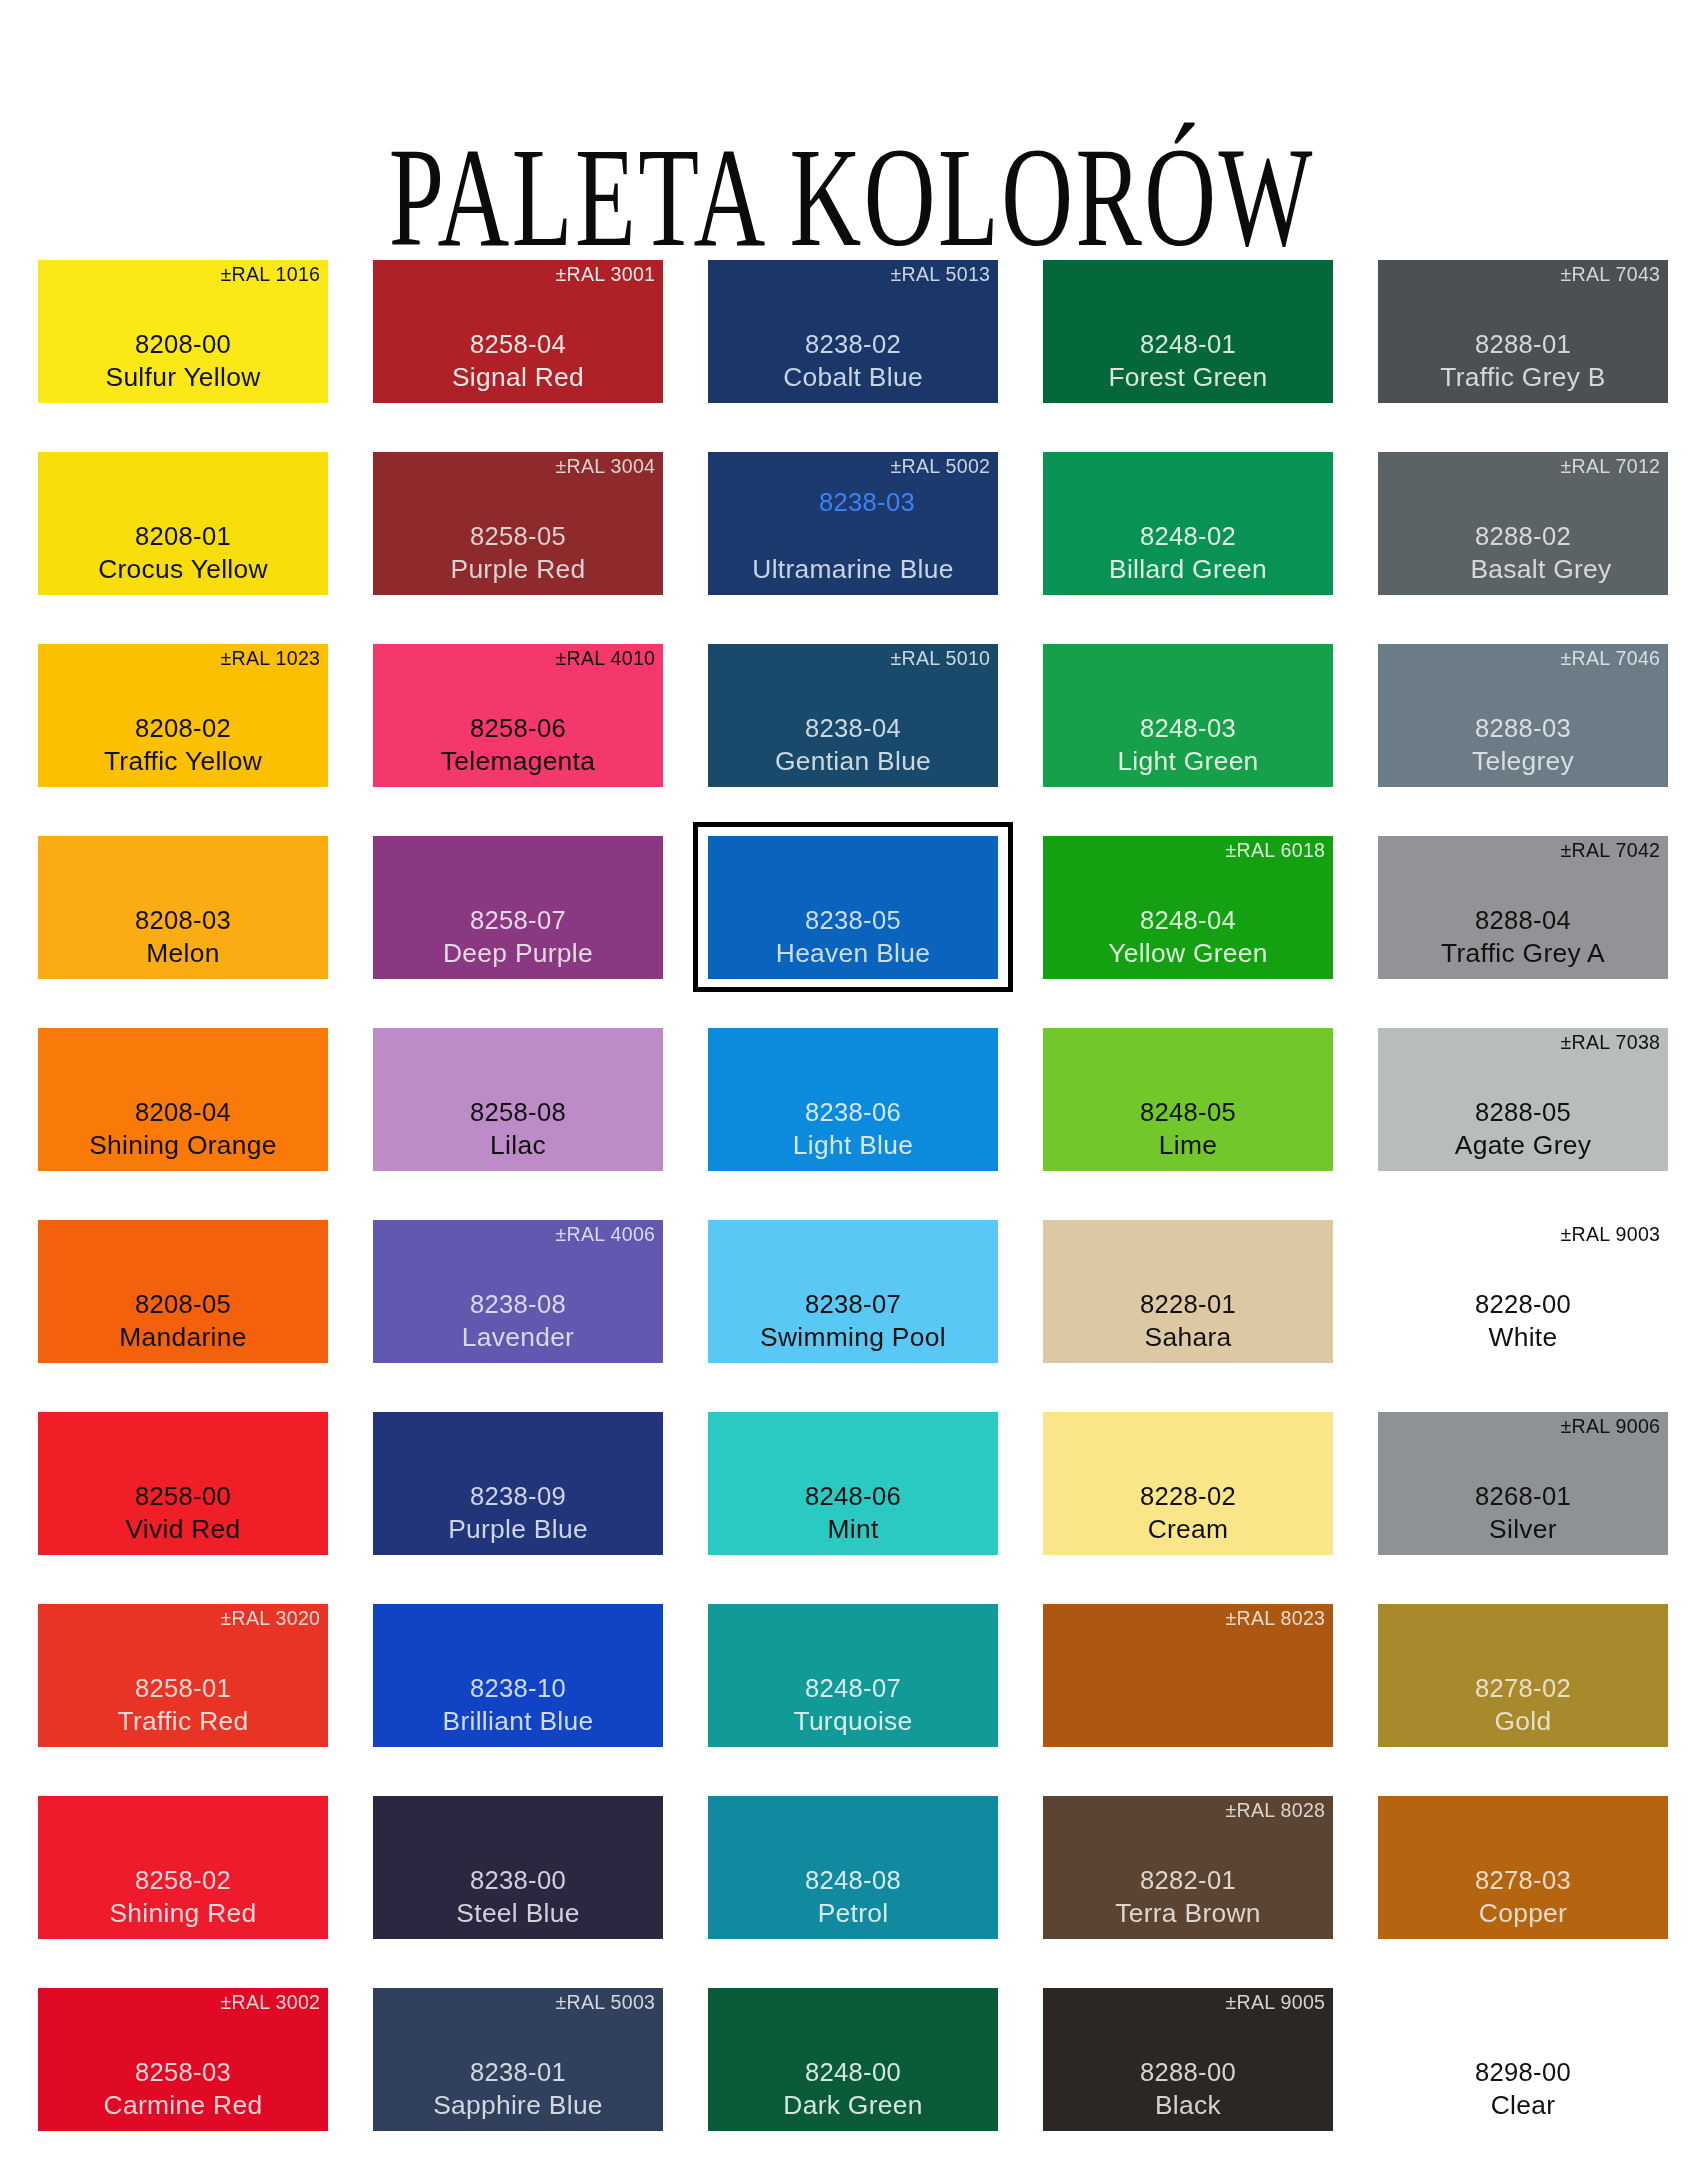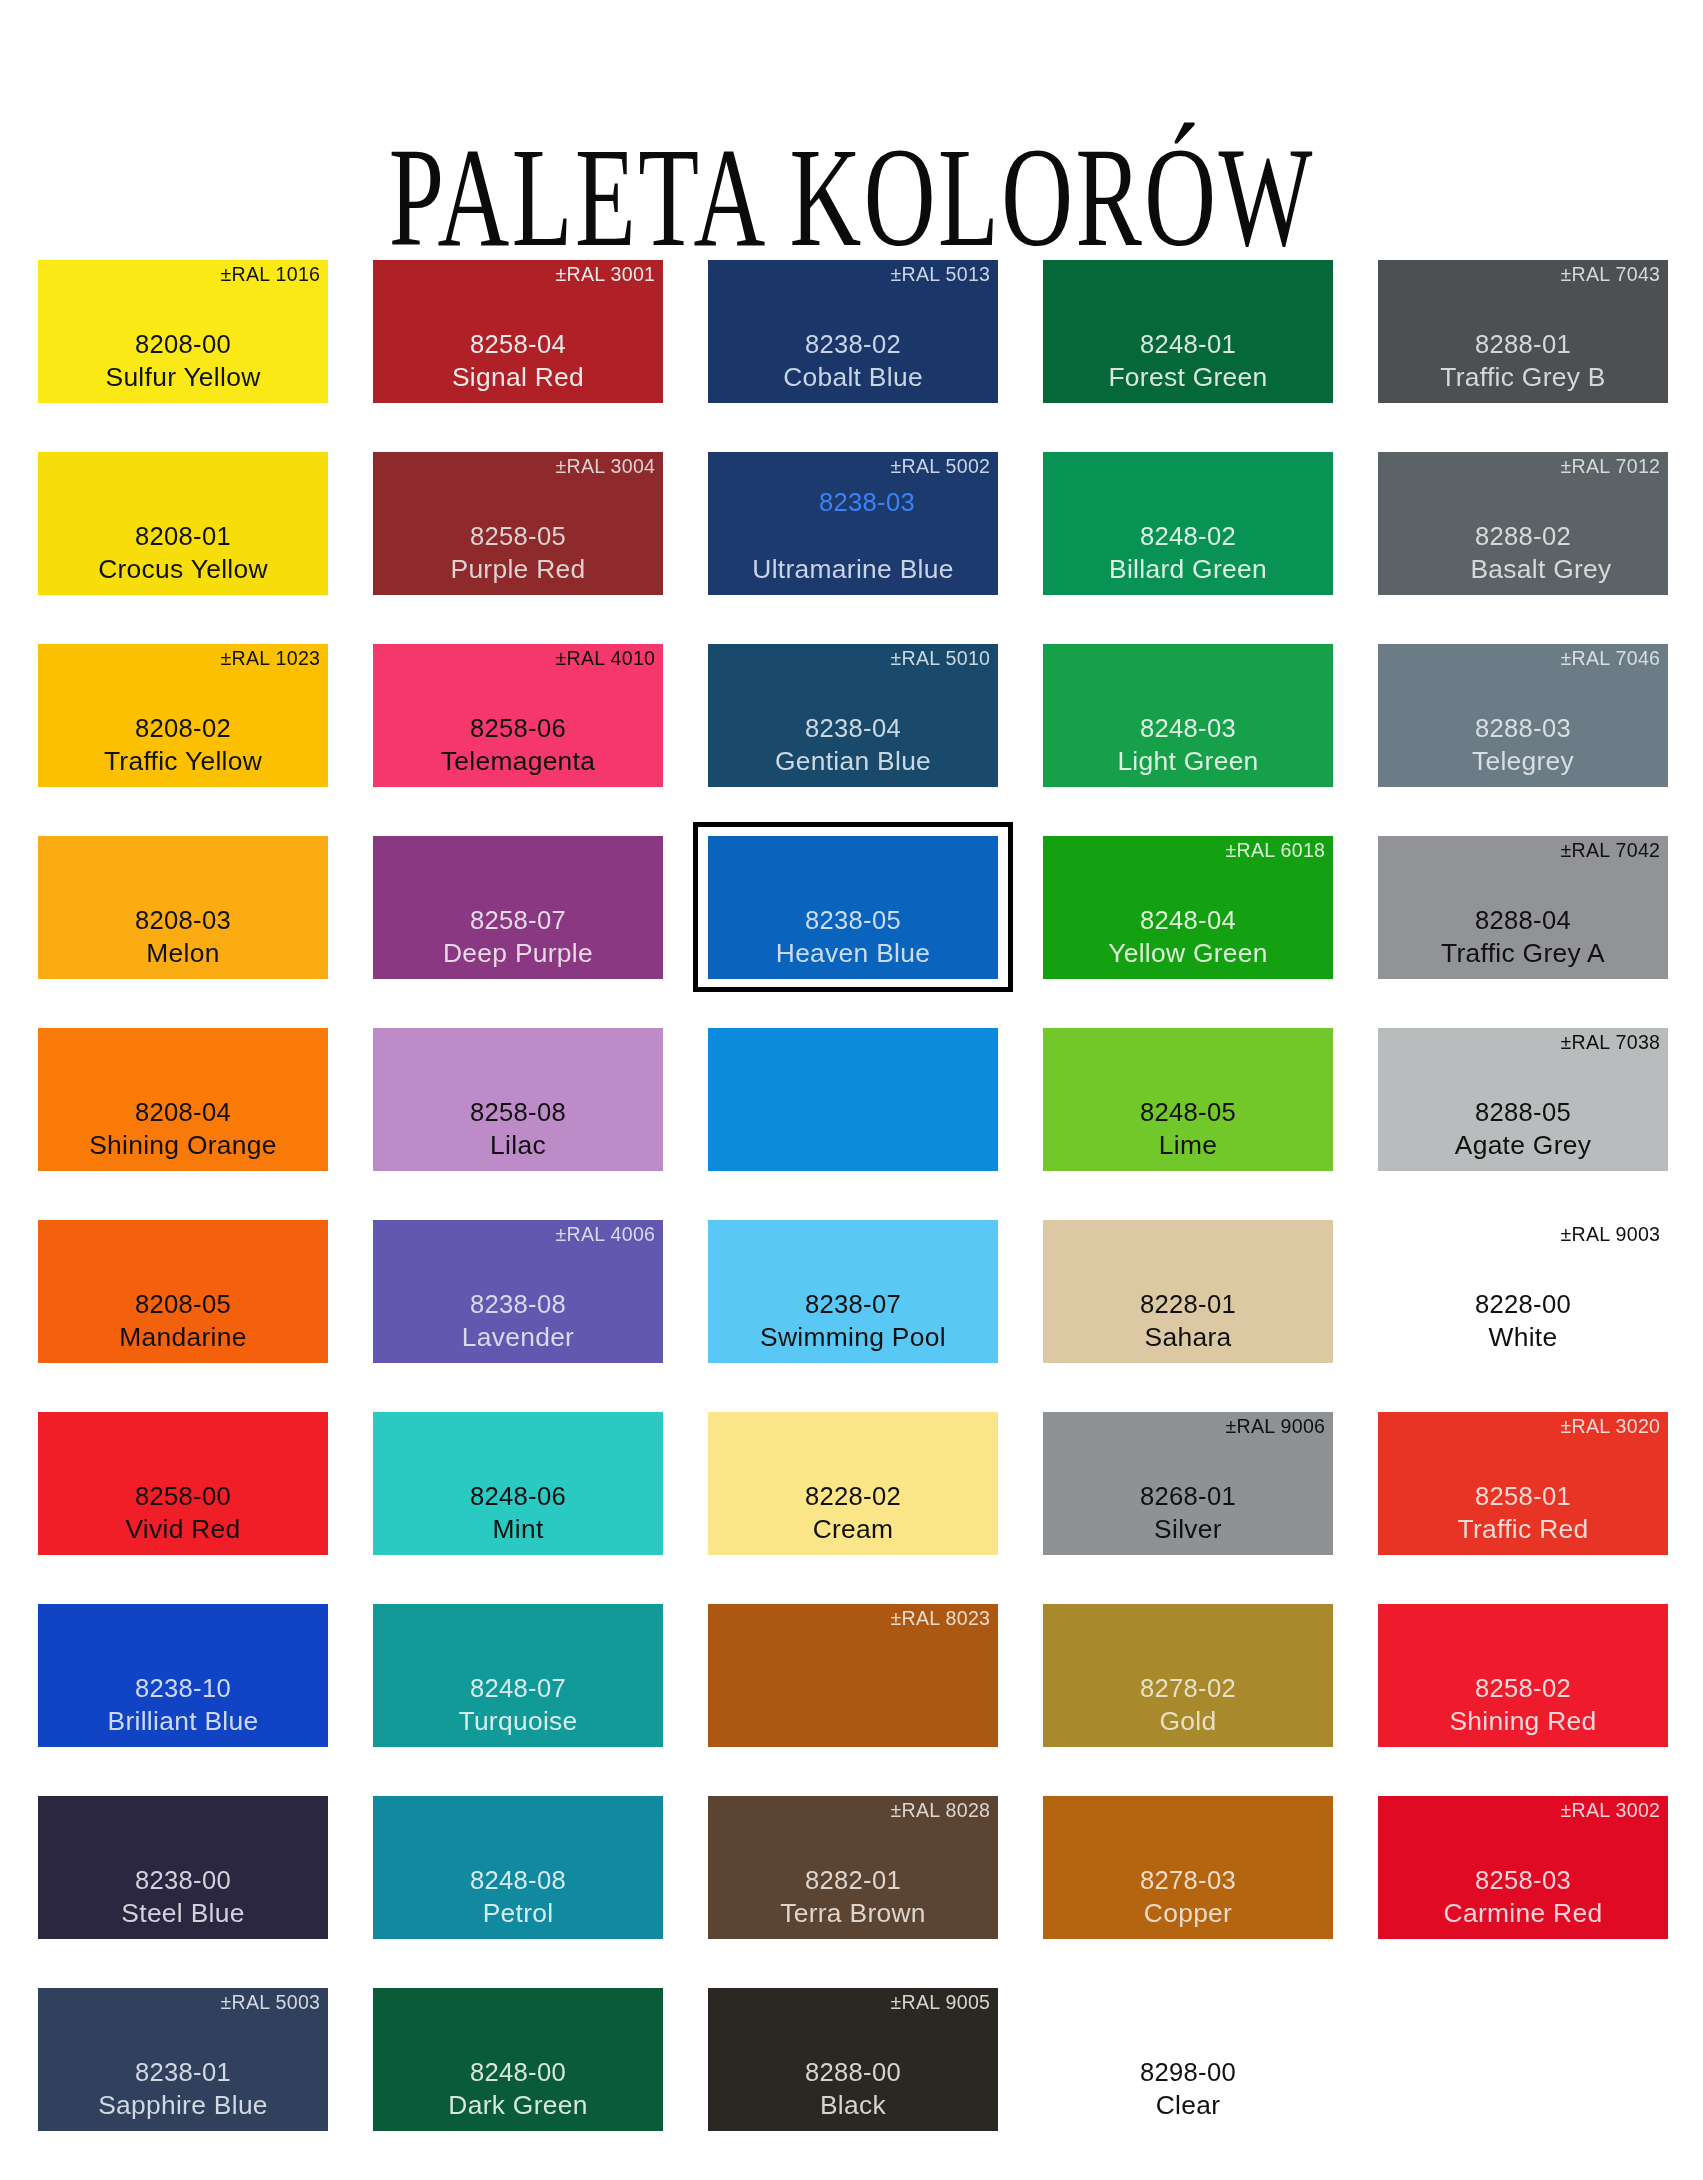--- a/index.html
+++ b/index.html
@@ -299,20 +299,24 @@
       </div>
       <div class="cell">
         <div class="swatch" style="background: rgb(189, 140, 200);"></div>
         <div class="labels">
           <div class="code" style="color: rgb(17, 17, 17);">8258-08</div>
           <div class="cname" style="color: rgb(17, 17, 17);">Lilac</div>
         </div>
       </div>
       <div class="cell">
         <div class="swatch" style="background: rgb(12, 139, 220);"></div>
+        <div class="labels">
+          <div class="code" style="color: rgb(212, 231, 246);">8238-06</div>
+          <div class="cname" style="color: rgb(212, 231, 246);">Light Blue</div>
+        </div>
       </div>
       <div class="cell">
         <div class="swatch" style="background: rgb(114, 199, 43);"></div>
         <div class="labels">
           <div class="code" style="color: rgb(17, 17, 17);">8248-05</div>
           <div class="cname" style="color: rgb(17, 17, 17);">Lime</div>
         </div>
       </div>
       <div class="cell">
         <div class="swatch" style="background: rgb(184, 188, 189);"></div>
@@ -360,20 +364,27 @@
         </div>
       </div>
       <div class="cell">
         <div class="swatch" style="background: rgb(240, 30, 38);"></div>
         <div class="labels">
           <div class="code" style="color: rgb(17, 17, 17);">8258-00</div>
           <div class="cname" style="color: rgb(17, 17, 17);">Vivid Red</div>
         </div>
       </div>
       <div class="cell">
+        <div class="swatch" style="background: rgb(35, 53, 122);"></div>
+        <div class="labels">
+          <div class="code" style="color: rgb(205, 212, 230);">8238-09</div>
+          <div class="cname" style="color: rgb(205, 212, 230);">Purple Blue</div>
+        </div>
+      </div>
+      <div class="cell">
         <div class="swatch" style="background: rgb(42, 201, 194);"></div>
         <div class="labels">
           <div class="code" style="color: rgb(17, 17, 17);">8248-06</div>
           <div class="cname" style="color: rgb(17, 17, 17);">Mint</div>
         </div>
       </div>
       <div class="cell">
         <div class="swatch" style="background: rgb(250, 229, 136);"></div>
         <div class="labels">
           <div class="code" style="color: rgb(17, 17, 17);">8228-02</div>

